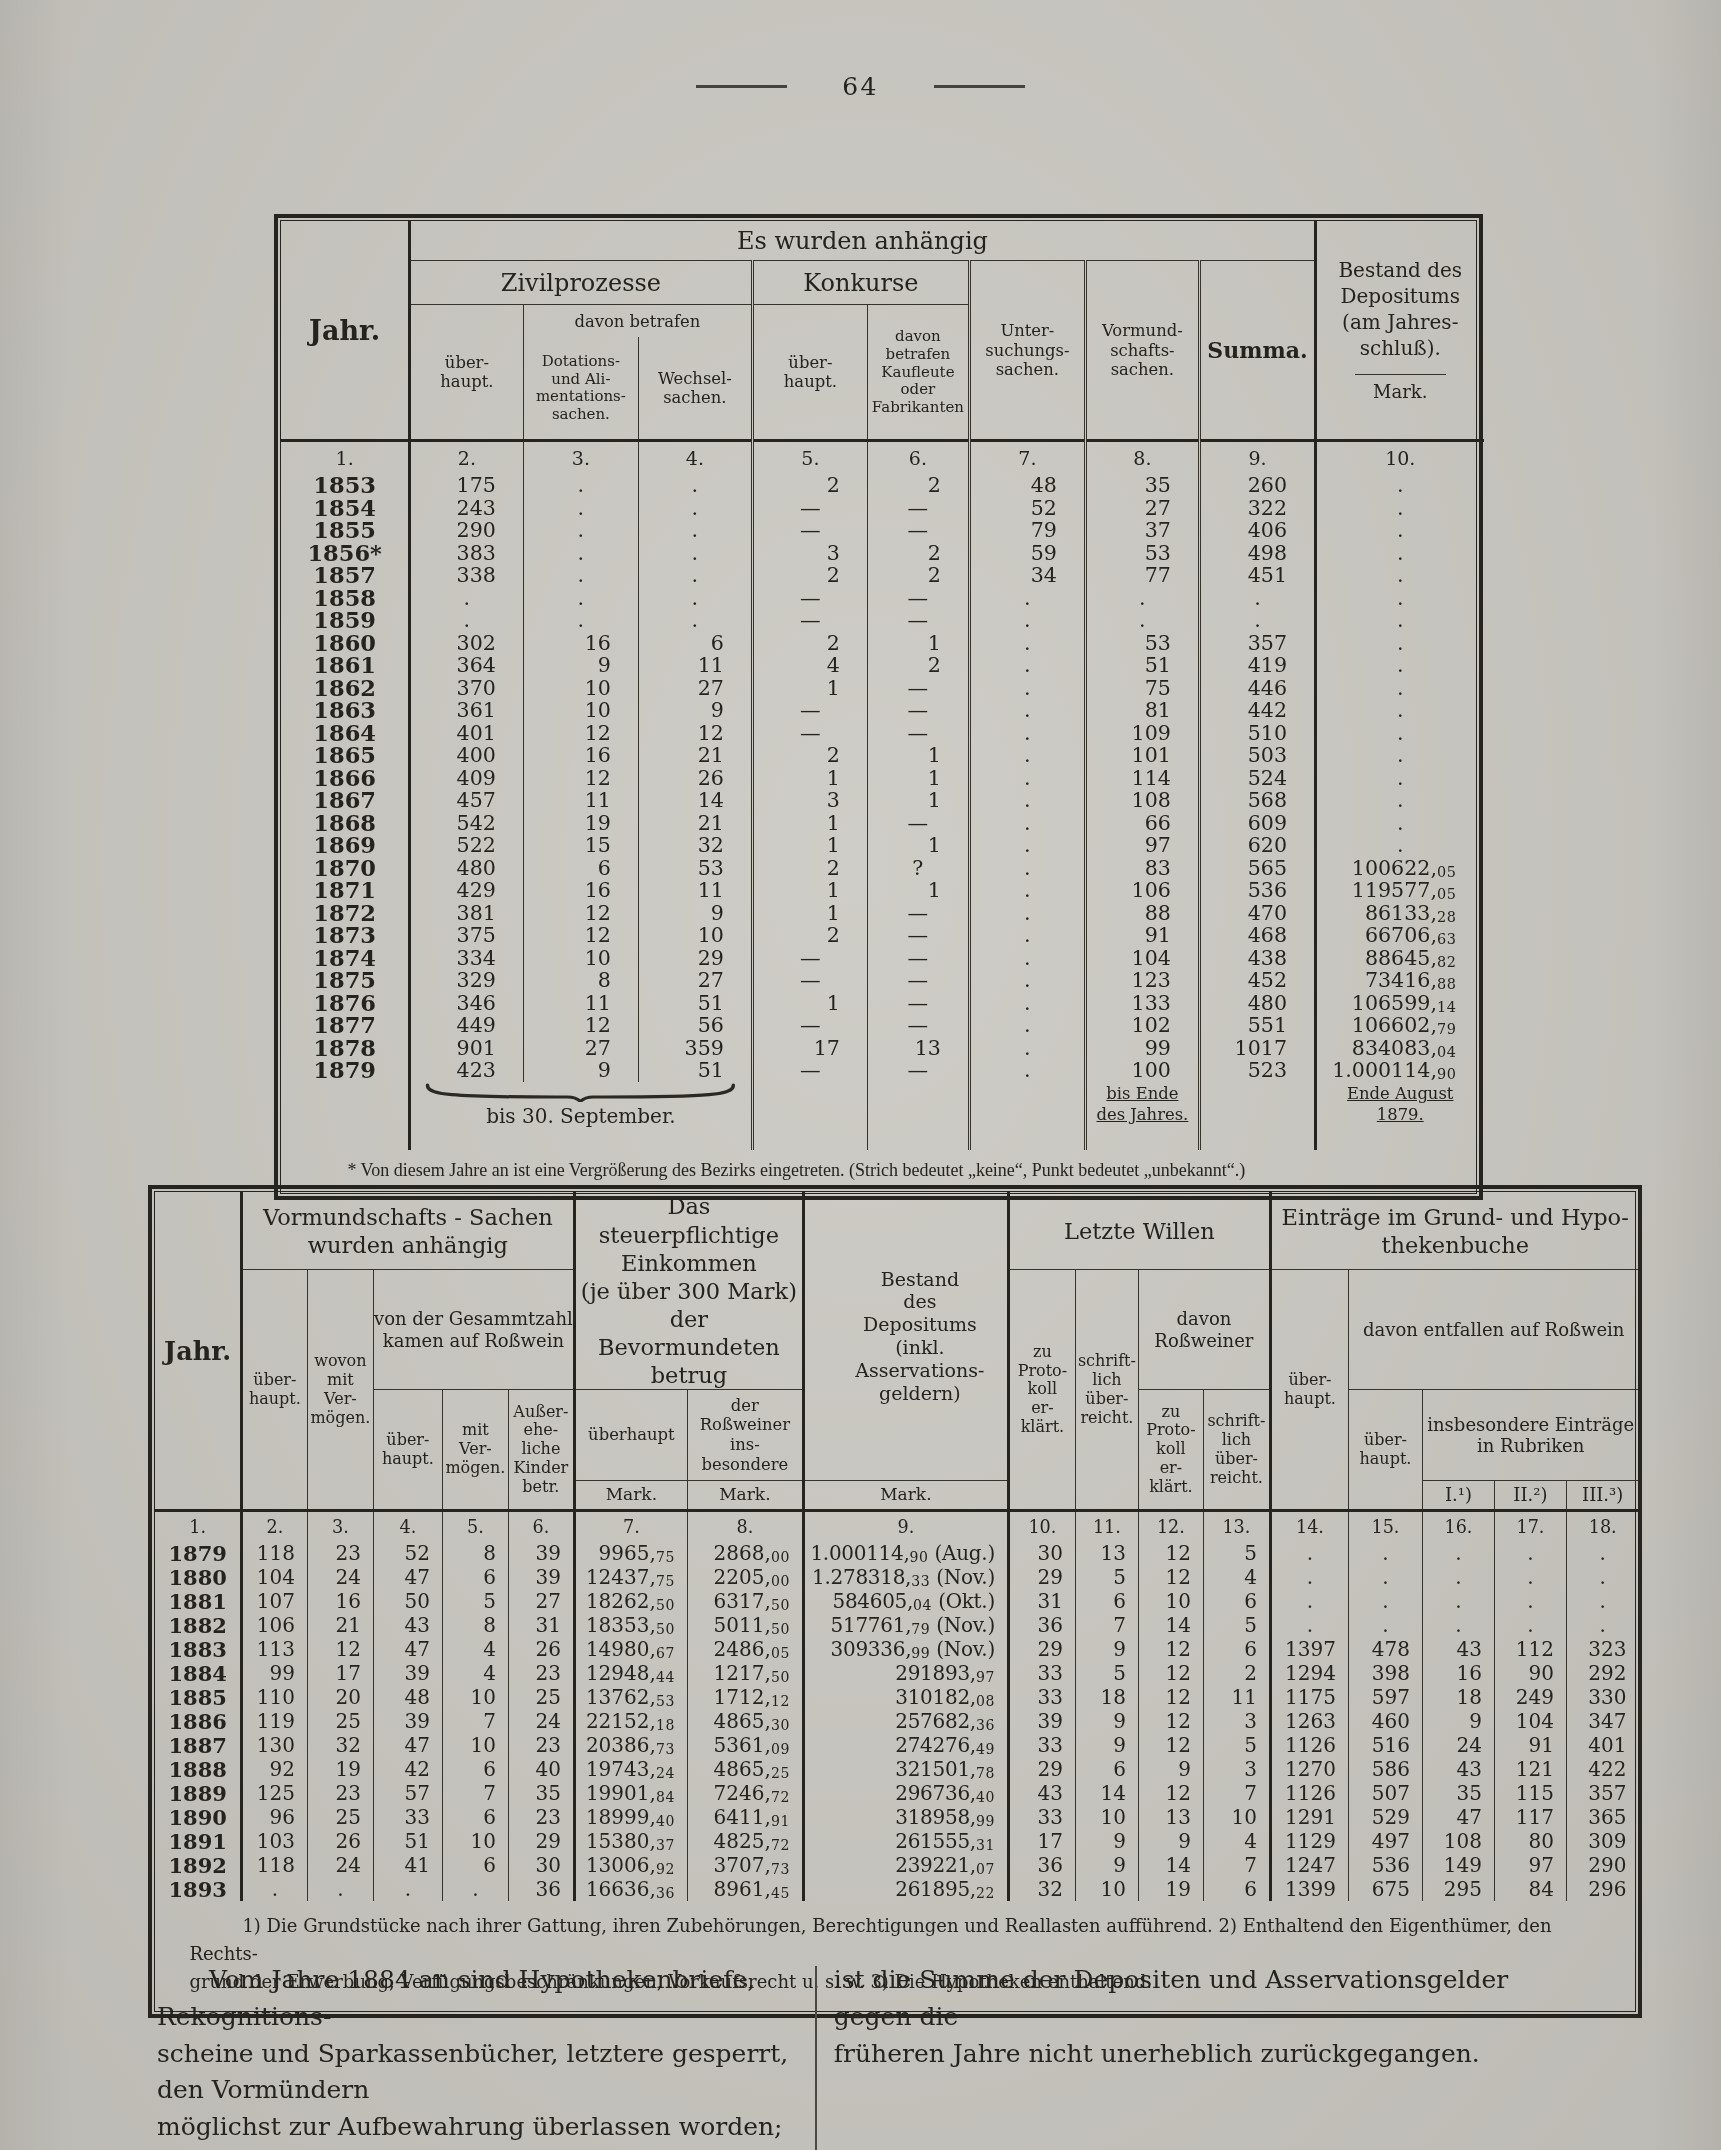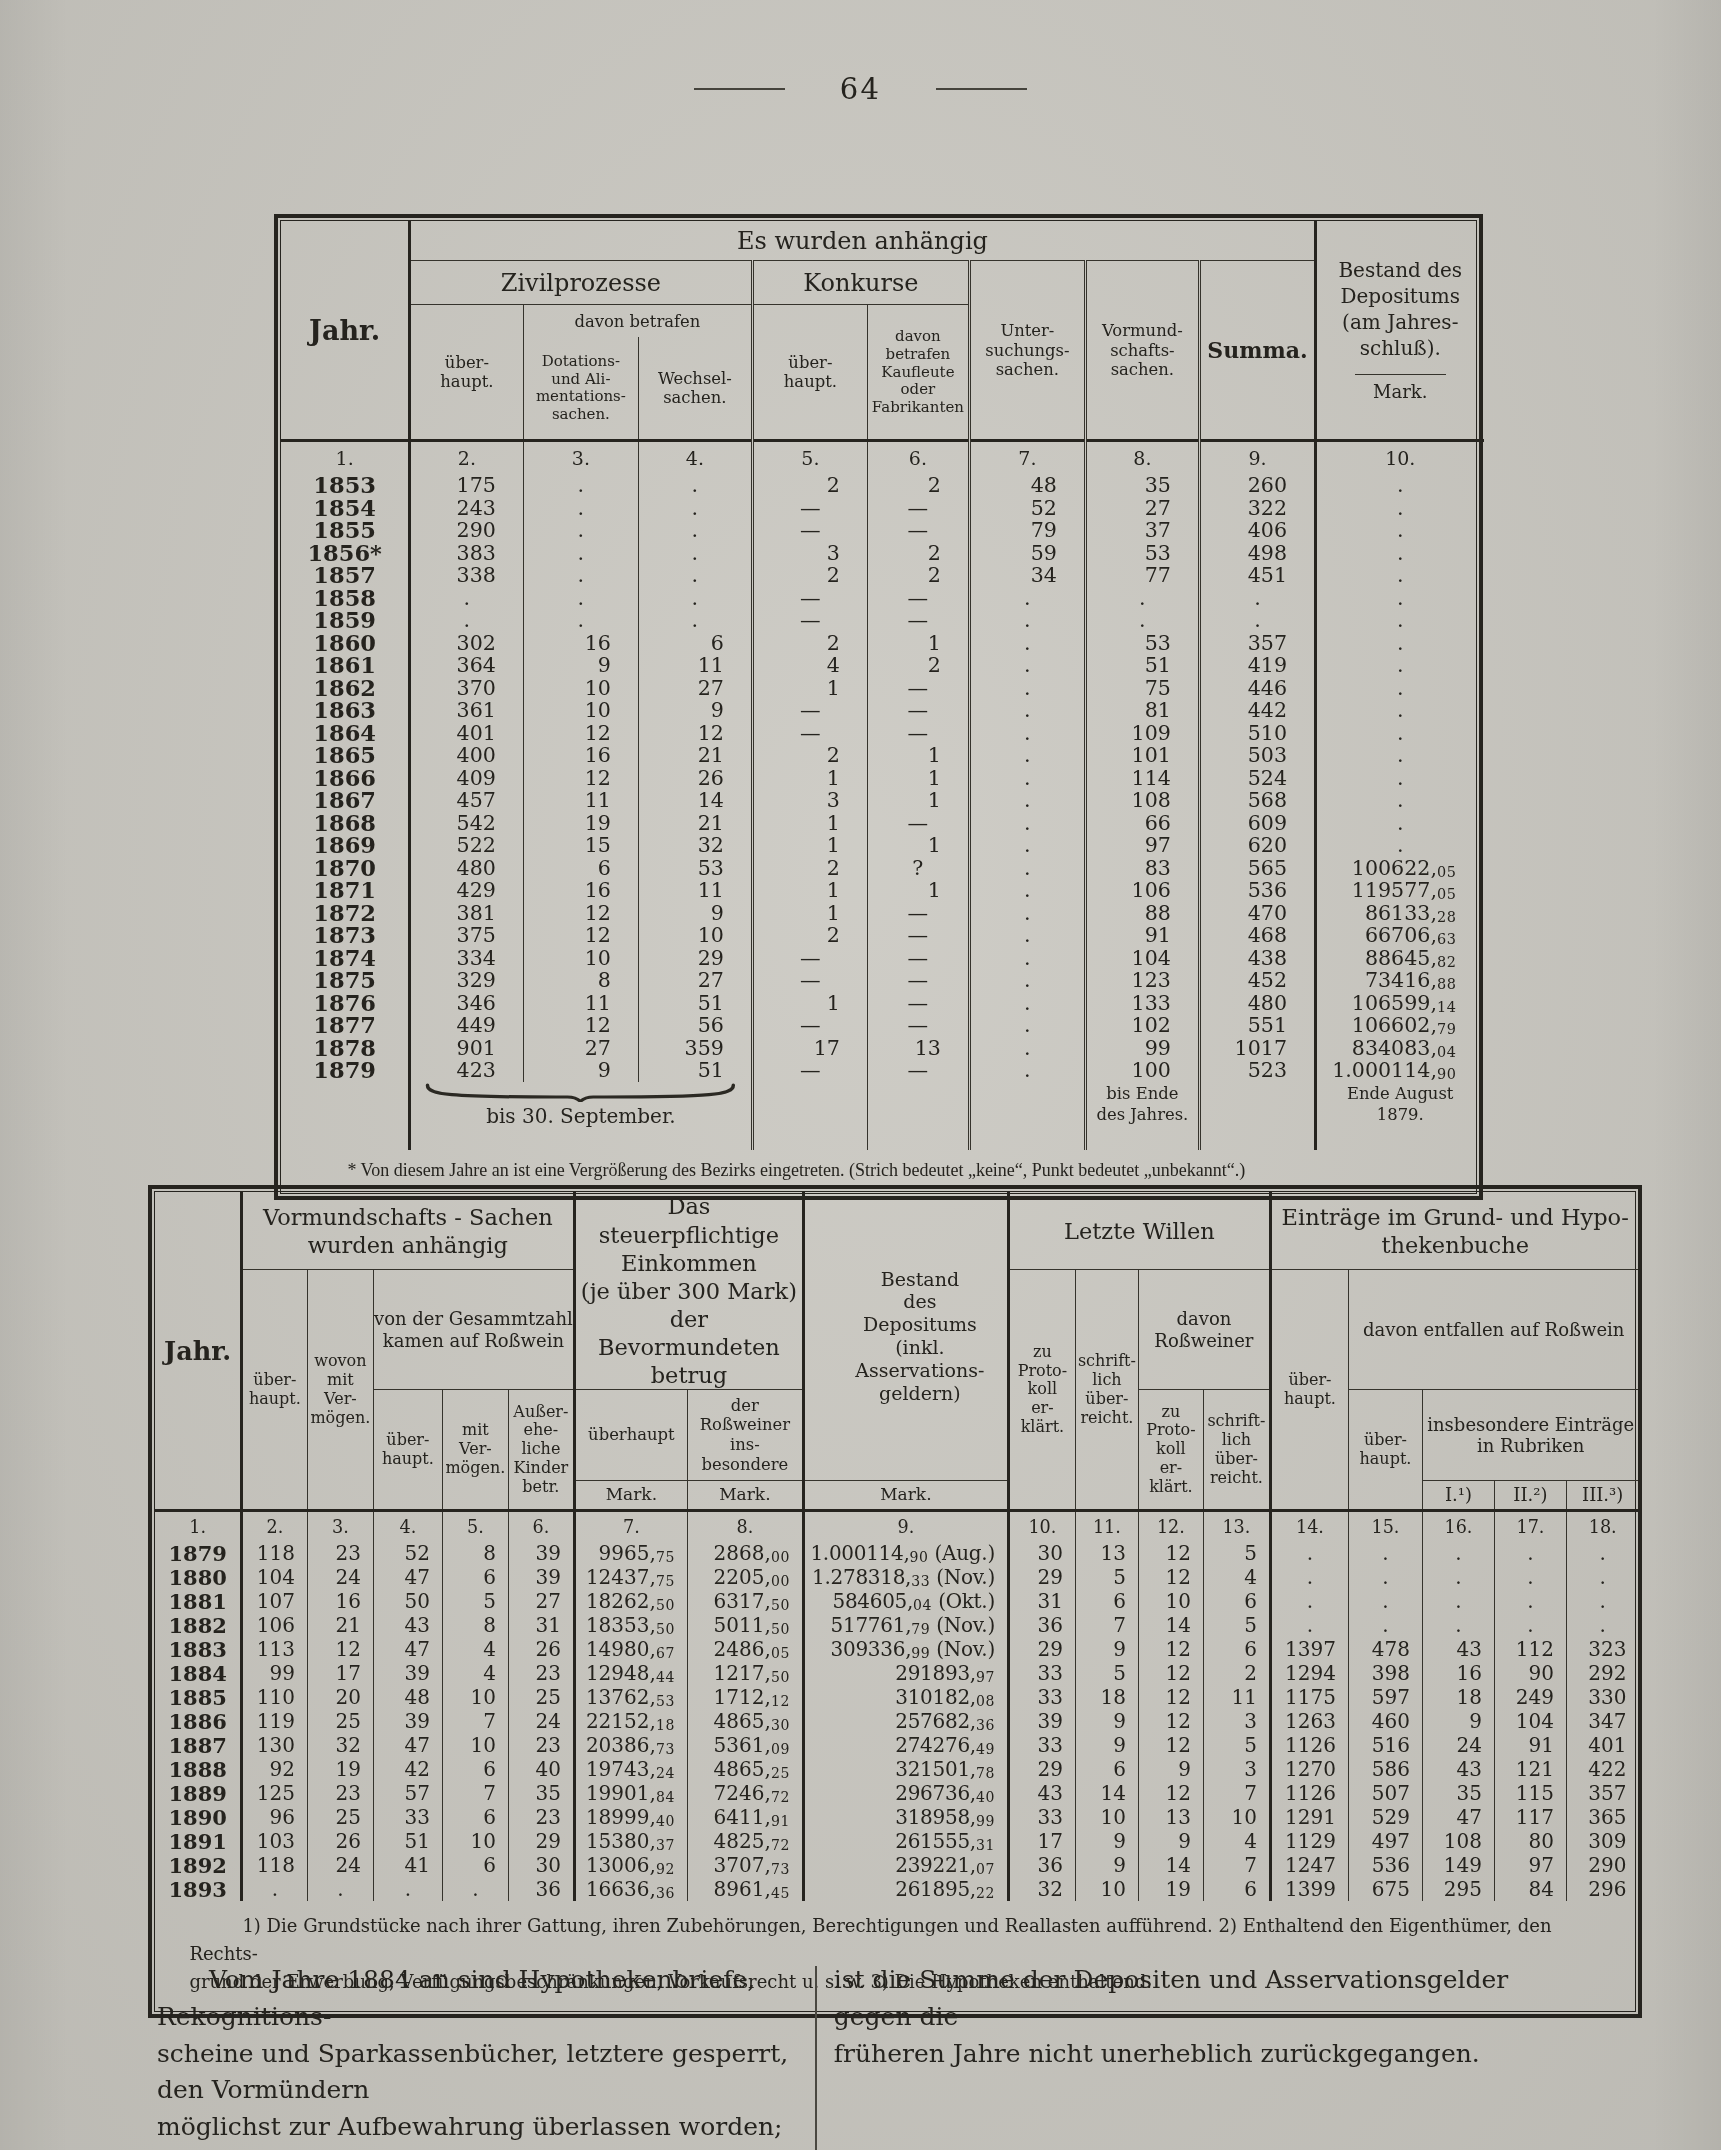--- a/index.html
+++ b/index.html
@@ -9,21 +9,21 @@
     background:#c9c7c0;
     background-image:
       radial-gradient(ellipse at 50% 40%, rgba(255,255,255,0.10), rgba(0,0,0,0.06) 95%),
       linear-gradient(90deg, rgba(0,0,0,0.05), rgba(0,0,0,0) 4%, rgba(0,0,0,0) 96%, rgba(0,0,0,0.05));
     color:#25231e; overflow:hidden;
   }
   
   .pagenum-row{position:absolute; top:72px; left:0; width:100%;
     display:flex; justify-content:center; align-items:center; gap:55px;}
   .rule-dash{width:91px; height:2.4px; background:#45433c;}
-  .pagenum{font-size:29px; letter-spacing:2.4px;}
+  .pagenum{font-size:25px; letter-spacing:2.4px;}
 
   
   .box{position:absolute; border:4.3px solid #26241f;}
   .box-inner{border:1.2px solid #26241f; margin:2.4px;}
 
   table{border-collapse:collapse; table-layout:fixed; width:100%;}
   th,td{vertical-align:middle; text-align:center; font-weight:400; padding:0;}
   .pre{white-space:pre-line;}
   .vl{border-left:1.2px solid #35332c;}
   .vlh{border-left:3px solid #26241f;}
@@ -51,21 +51,21 @@
   .t2 tbody.data td:first-child{font-size:21px;}
   tbody.data td.sym{text-align:center; padding-right:0;}
   .dec{font-size:70%; vertical-align:-0.12em; letter-spacing:0.6px;}
   td[data-name="t2-depositum"]{font-size:18px; letter-spacing:-0.3px;}
   td[data-name="t1-depositum"]{padding-right:17px;}
 
   
   .tailrow td{height:66px; vertical-align:top;}
   .brace-svg{display:block; margin:1.2px auto 0 auto; width:92%; height:19.4px;}
   .tailnote{font-size:20px; margin-top:1.2px;}
-  .tailnote2{font-size:16.4px; line-height:1.25; white-space:pre-line; padding-top:2.4px;}
+  .tailnote2{font-size:16.4px; line-height:1.25; white-space:pre-line; padding-top:2.4px;text-decoration:underline;}
 
   .t-footnote{font-size:18px; padding:9.7px 18px 12px 66px; text-align:left; white-space:nowrap;font-family:Liberation Serif, serif;}
   .t-footnote2{font-size:18px; padding:11px 34px 14.6px 34px; text-align:left; white-space:pre-line; text-indent:53px; line-height:1.55;}
 
   
   .t2 .r1 th{height:77px;}
   .t2 .r2 th{height:51px;}
   .t2 .r3 th{height:90px;}
   .t2 .r4 th{height:28px;}
   .t2 tr.nums th{height:29px; font-size:17.6px;}

